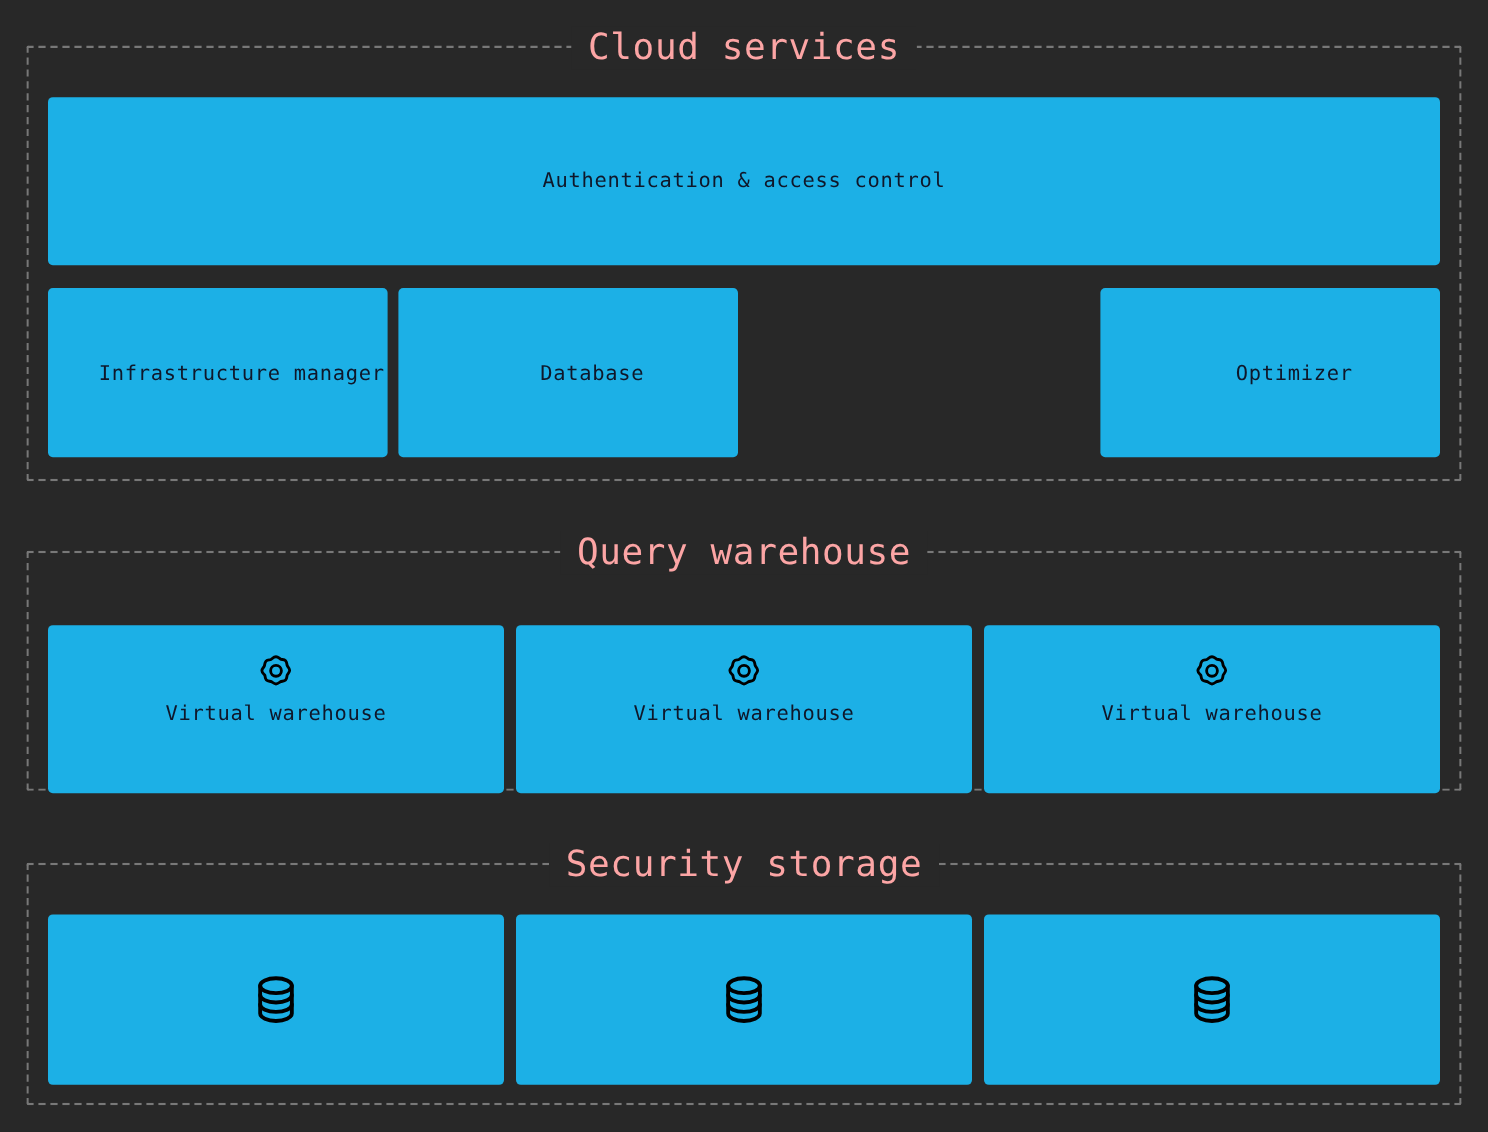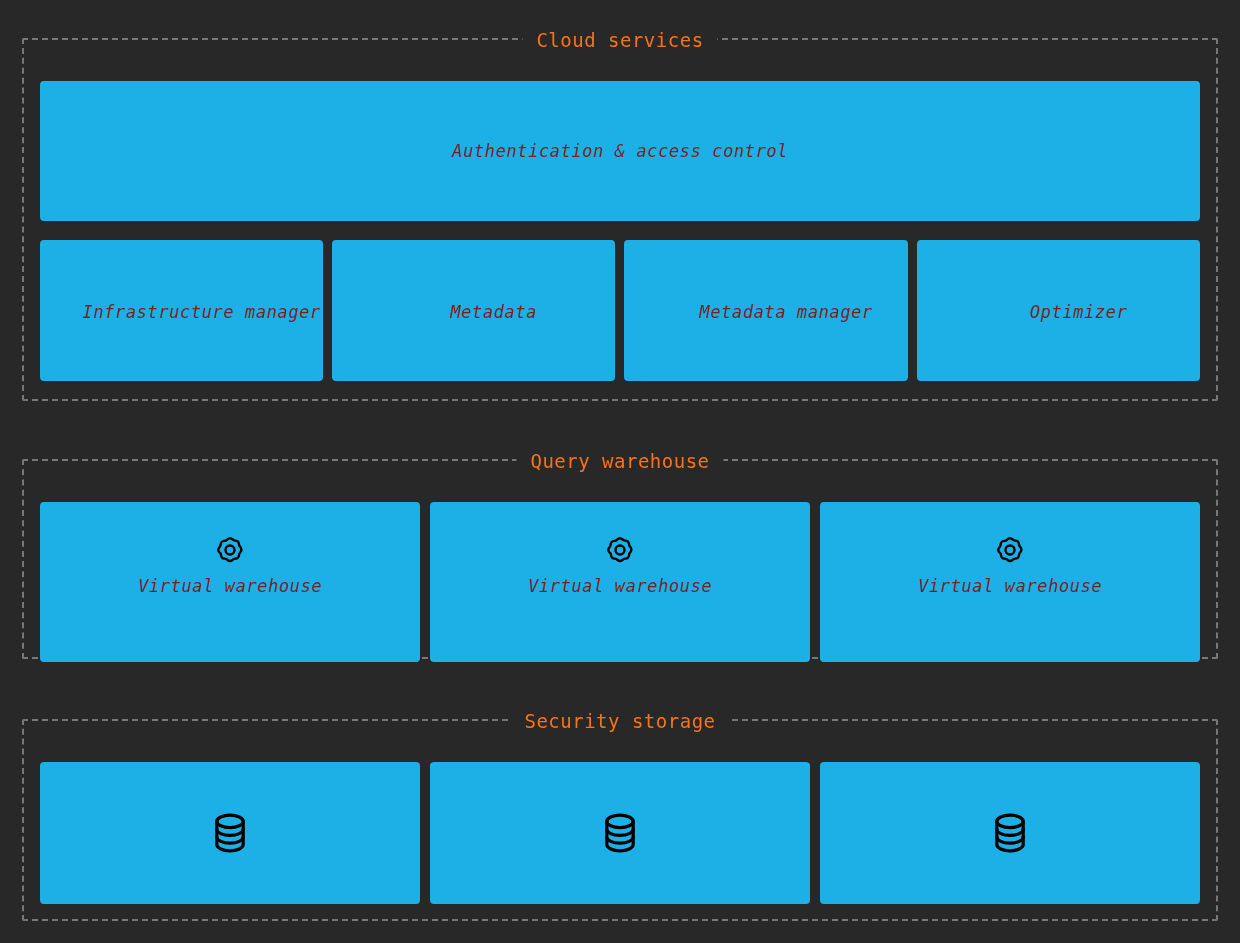--- a/index.html
+++ b/index.html
@@ -27,22 +27,22 @@
     border-radius:2px;
     background:transparent;
   }
 
   .section-title {
     position:absolute;
     top:-18px;
     left:50%;
     transform:translateX(-50%);
     background:#282828;
-    color:#f97316;
-    font-size:19px;
+    color:#fca5a5;
+    font-size:30px;
     line-height:36px;
     letter-spacing:0.5px;
     padding:0 14px;
     white-space:nowrap;
   }
 
   
   .box {
     position:absolute;
     background:#1cb0e6;
@@ -50,24 +50,23 @@
     display:flex;
     flex-direction:column;
     align-items:center;
     justify-content:center;
     color:#111111;
   }
 
   .box-label {
     font-size:17px;
     letter-spacing:0.6px;
-    color:#7f1d1d;
+    color:#0f172a;
     white-space:nowrap;
     text-align:left;
-    font-style:italic;
   }
 
   
   .box--auth { justify-content:center; }
 
   
   .box--service { justify-content:center; }
   .box--service .box-label { position:relative; top:1px;margin-left:40px; }
 
   
@@ -85,21 +84,21 @@
   #sec-storage { left:22px;  top:719px; width:1196px; height:202px; }
 
   #box-auth { left:40px; top:81px; width:1160px; height:140px; }
 
   .svc-row { top:240px; height:141px; }
   #box-infra    { left:40px;  width:283px; }
   #box-opt      { left:332px; width:283px; }
   #box-meta     { left:624px; width:284px; }
   #box-sec      { left:917px; width:283px; }
 
-  .wh-row { top:502px; height:160px; }
+  .wh-row { top:521px; height:140px; }
   #box-wh1 { left:40px;  width:380px; }
   #box-wh2 { left:430px; width:380px; }
   #box-wh3 { left:820px; width:380px; }
 
   .db-row { top:762px; height:142px; }
   #box-db1 { left:40px;  width:380px; }
   #box-db2 { left:430px; width:380px; }
   #box-db3 { left:820px; width:380px; }
 </style>
 </head>
@@ -113,26 +112,23 @@
 
   <div class="box box--auth" id="box-auth">
     <span class="box-label">Authentication &amp; access control</span>
   </div>
 
   <div class="box box--service svc-row" id="box-infra">
     <span class="box-label">Infrastructure manager</span>
   </div>
 
   <div class="box box--service svc-row" id="box-opt">
-    <span class="box-label">Metadata</span>
-  </div>
-
-  <div class="box box--service svc-row" id="box-meta">
-    <span class="box-label">Metadata manager</span>
-  </div>
+    <span class="box-label">Database</span>
+  </div>
+
 
   <div class="box box--service svc-row" id="box-sec">
     <span class="box-label">Optimizer</span>
   </div>
 
   <div class="section" id="sec-query">
     <div class="section-title">Query warehouse</div>
   </div>
 
   <div class="box box--warehouse wh-row" id="box-wh1">

